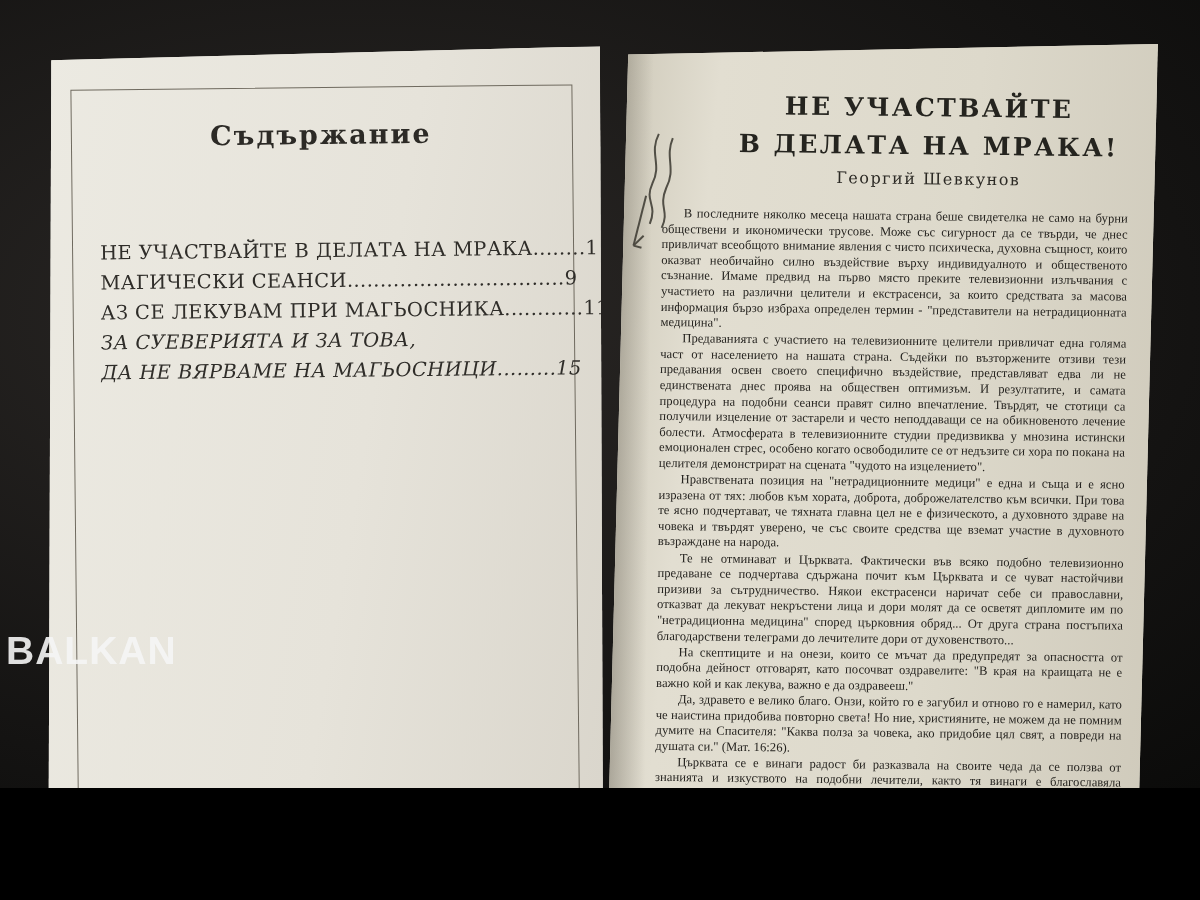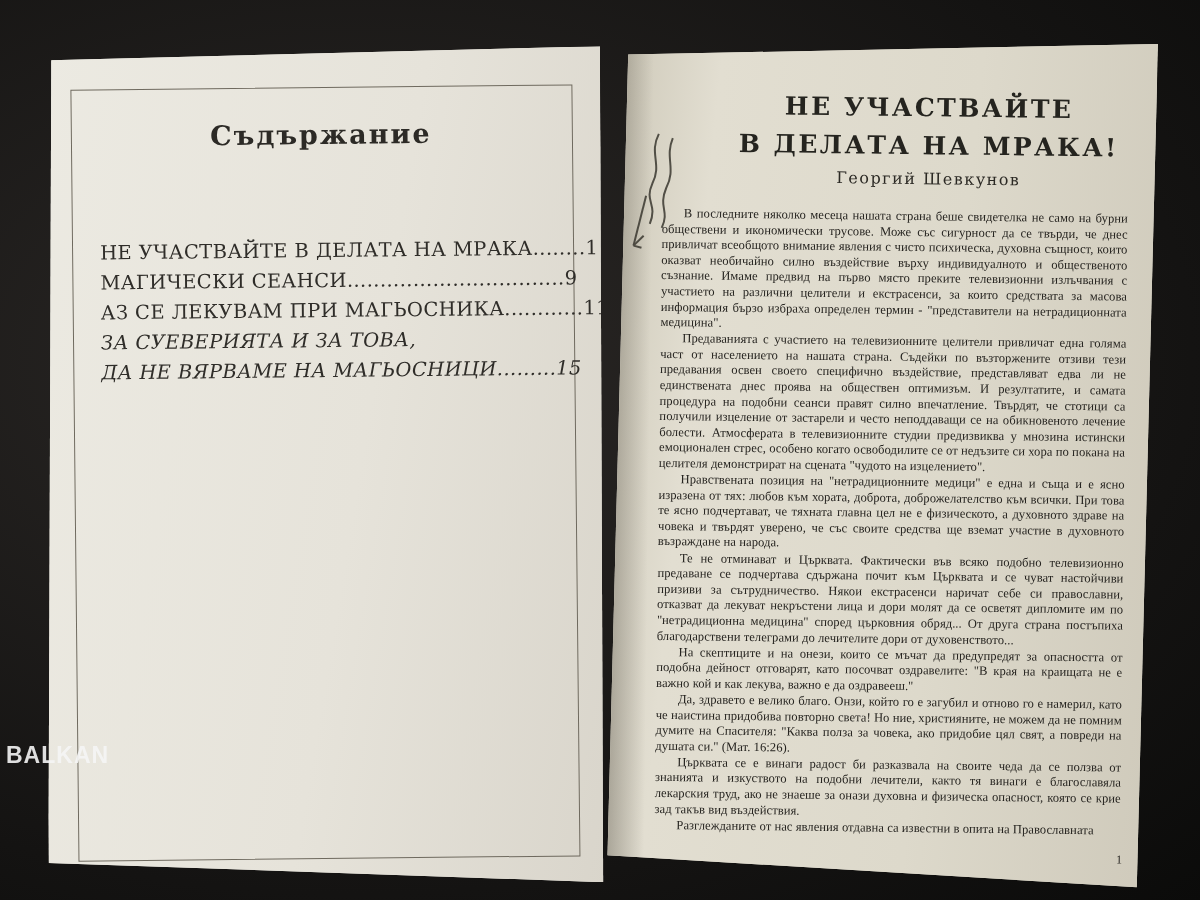--- a/index.html
+++ b/index.html
@@ -9,21 +9,21 @@
   }
   body {
     width: 1200px;
     height: 900px;
     overflow: hidden;
     font-family: "Liberation Serif", serif;
   }
   .scene {
     position: relative;
     width: 1200px;
-    height: 900px;
+    height: 788px;
     background: #201e1c;
     background-image:
       radial-gradient(ellipse at 30% 40%, #2b2826 0%, #141312 70%, #0b0b0a 100%);
     overflow: hidden;
   }
 
   
   .page-left {
     position: absolute;
     left: 40px;
@@ -163,21 +163,21 @@
     pointer-events: none;
     user-select: none;
   }
   .wm-line {
     font-family: "Liberation Sans", sans-serif;
     font-weight: bold;
     color: rgba(245,245,245,0.90);
     letter-spacing: 1px;
     line-height: 0.98;
   }
-  .wm-balkan { font-size: 23px; }
+  .wm-balkan { font-size: 39px; }
   .wm-auction { font-size: 46px; letter-spacing: 2px; }
   .wm-djordj5 { font-size: 40px; letter-spacing: 1px; }
   .wm-row { display: flex; align-items: center; }
   .wm-tri {
     width: 0; height: 0;
     border-left: 22px solid rgba(245,245,245,0.9);
     border-top: 14px solid transparent;
     border-bottom: 14px solid transparent;
     margin-left: 14px;
   }

